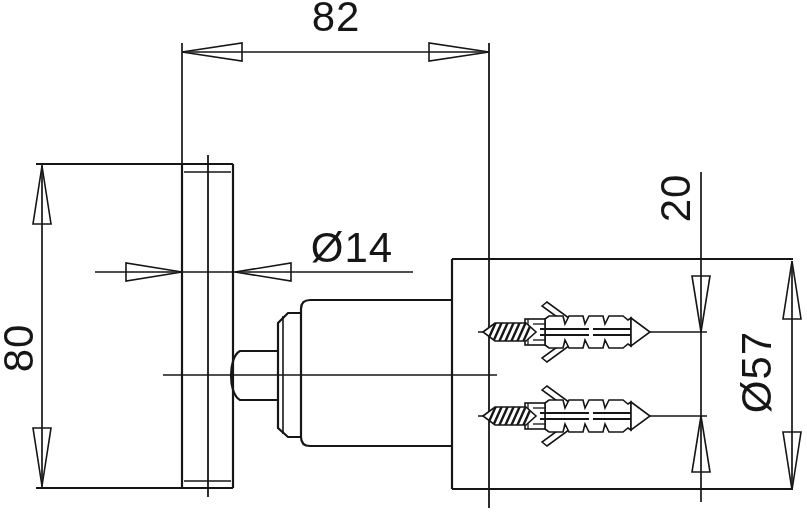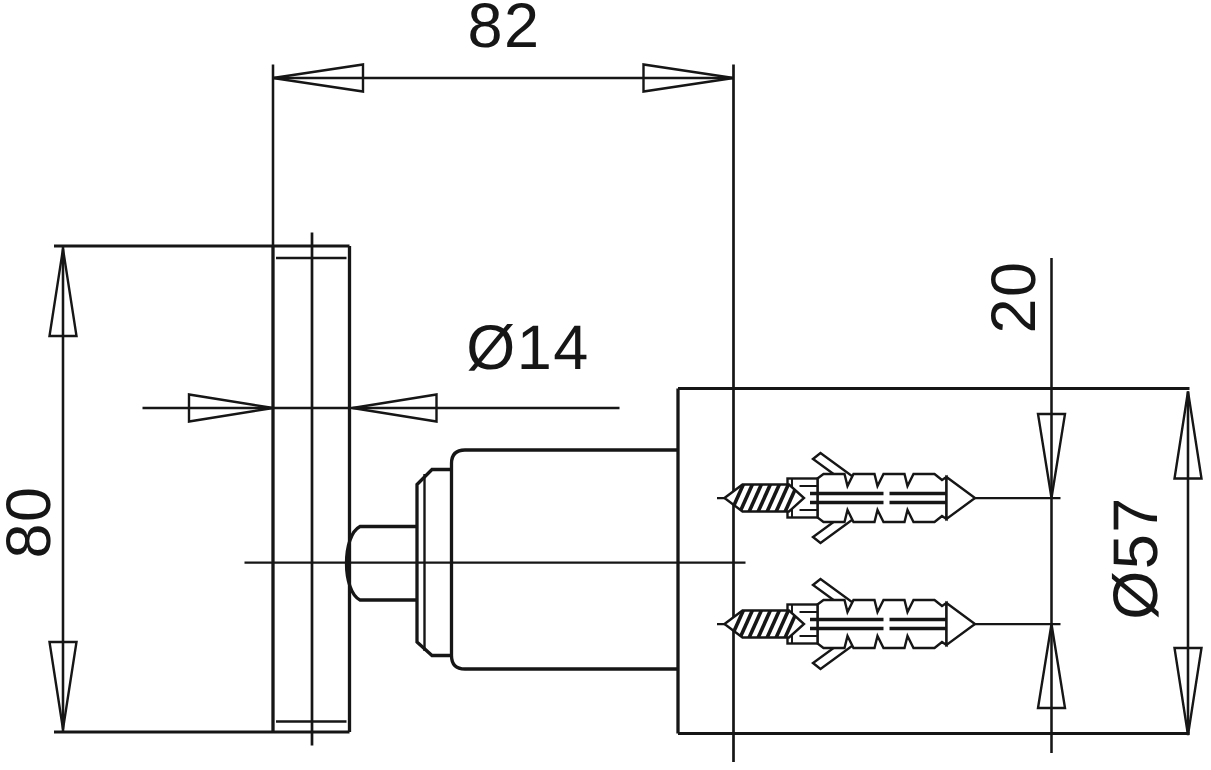--- a/index.html
+++ b/index.html
@@ -9,21 +9,21 @@
   }
   .stage svg{position:absolute;left:0;top:0;}
   .dim-label{
     position:absolute;color:#161616;font-size:42px;line-height:44px;height:44px;
     letter-spacing:1px;text-align:center;white-space:nowrap;
     font-family:"Liberation Sans",sans-serif;
   }
   .rot{transform:rotate(-90deg);transform-origin:center center;}
   #label-82{left:296px;top:-5px;width:80px;}
   #label-80{left:-26px;top:326px;width:90px;}
-  #label-14{left:302px;top:210px;width:100px;}
+  #label-14{left:302px;top:226px;width:100px;}
   #label-20{left:631px;top:176px;width:90px;}
   #label-57{left:702px;top:350px;width:110px;}
 </style>
 </head>
 <body>
 
 <div class="stage">
 
   <svg width="807" height="513" viewBox="0 0 807 513">
     <defs>

